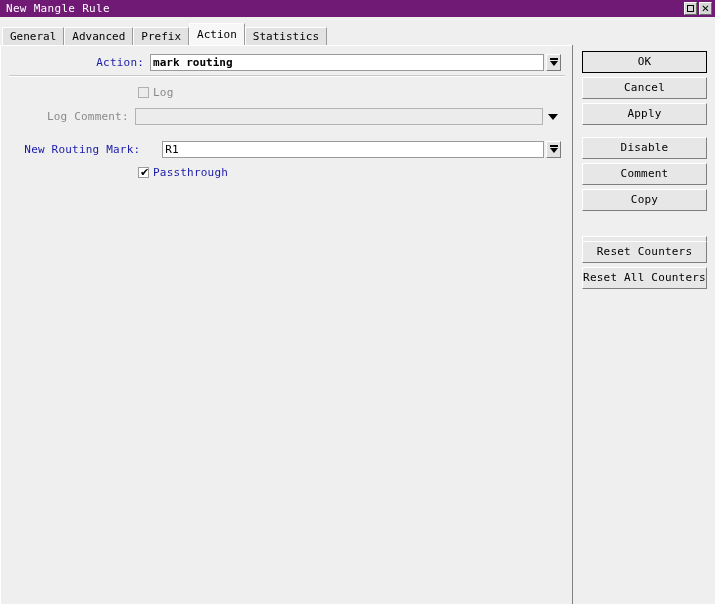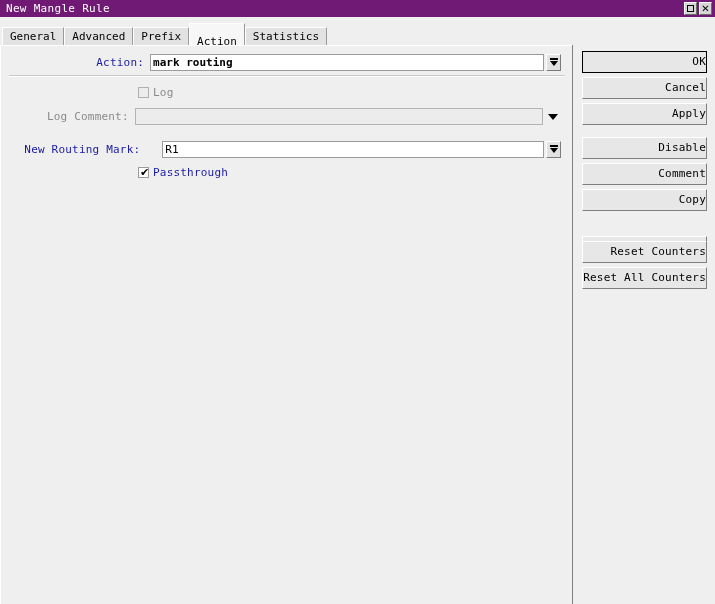--- a/index.html
+++ b/index.html
@@ -103,21 +103,21 @@
     font-size: 11px;
     color: #000;
     box-sizing: border-box;
     height: 18px;
     line-height: 12px;
     white-space: nowrap;
   }
   .tab.active {
     background: #f7f7f7;
     height: 22px;
-    padding-top: 12px;
+    padding-top: 5px;
     border-top: 1px solid #ffffff;
     border-left: 1px solid #ffffff;
     border-right: 1px solid #9a9a9a;
     position: relative;
     z-index: 2;
   }
 
   
   .formpanel {
     position: absolute;
@@ -271,21 +271,21 @@
     width: 125px;
     height: 22px;
     background: #e7e7e7;
     border-top: 1px solid #ffffff;
     border-left: 1px solid #ffffff;
     border-right: 1px solid #7e7e7e;
     border-bottom: 1px solid #7e7e7e;
     box-sizing: border-box;
     font-size: 11px;
     color: #000;
-    text-align: right;
+    text-align: center;
     line-height: 20px;
     font-family: "DejaVu Sans Mono", "Liberation Mono", monospace;
     letter-spacing: 0.2px;
     white-space: nowrap;
     overflow: hidden;
   }
   .btn.default {
     border: 1px solid #000000;
   }
 </style>

